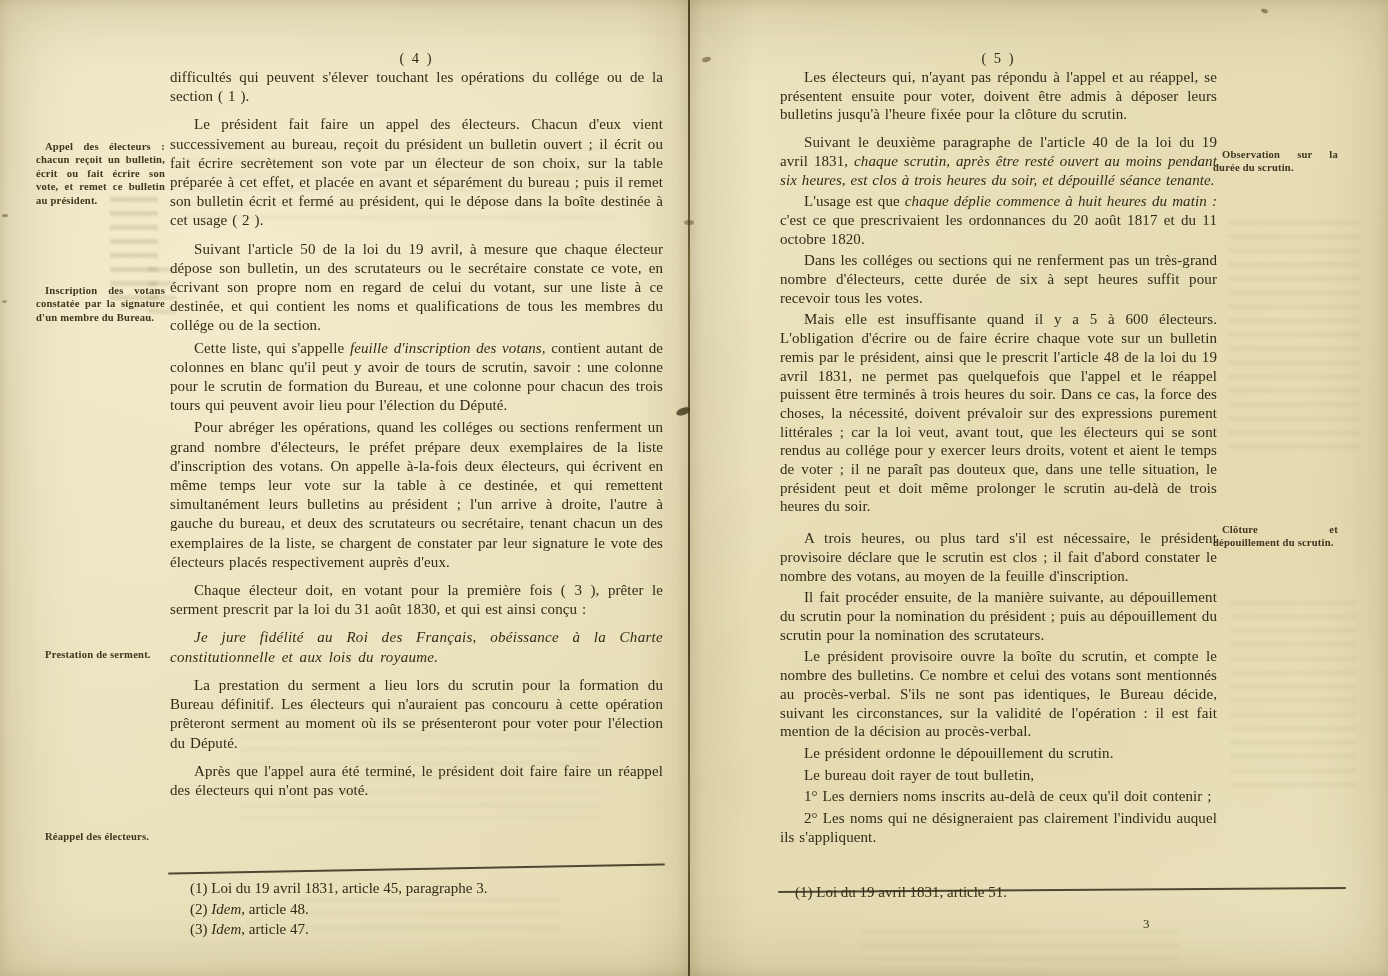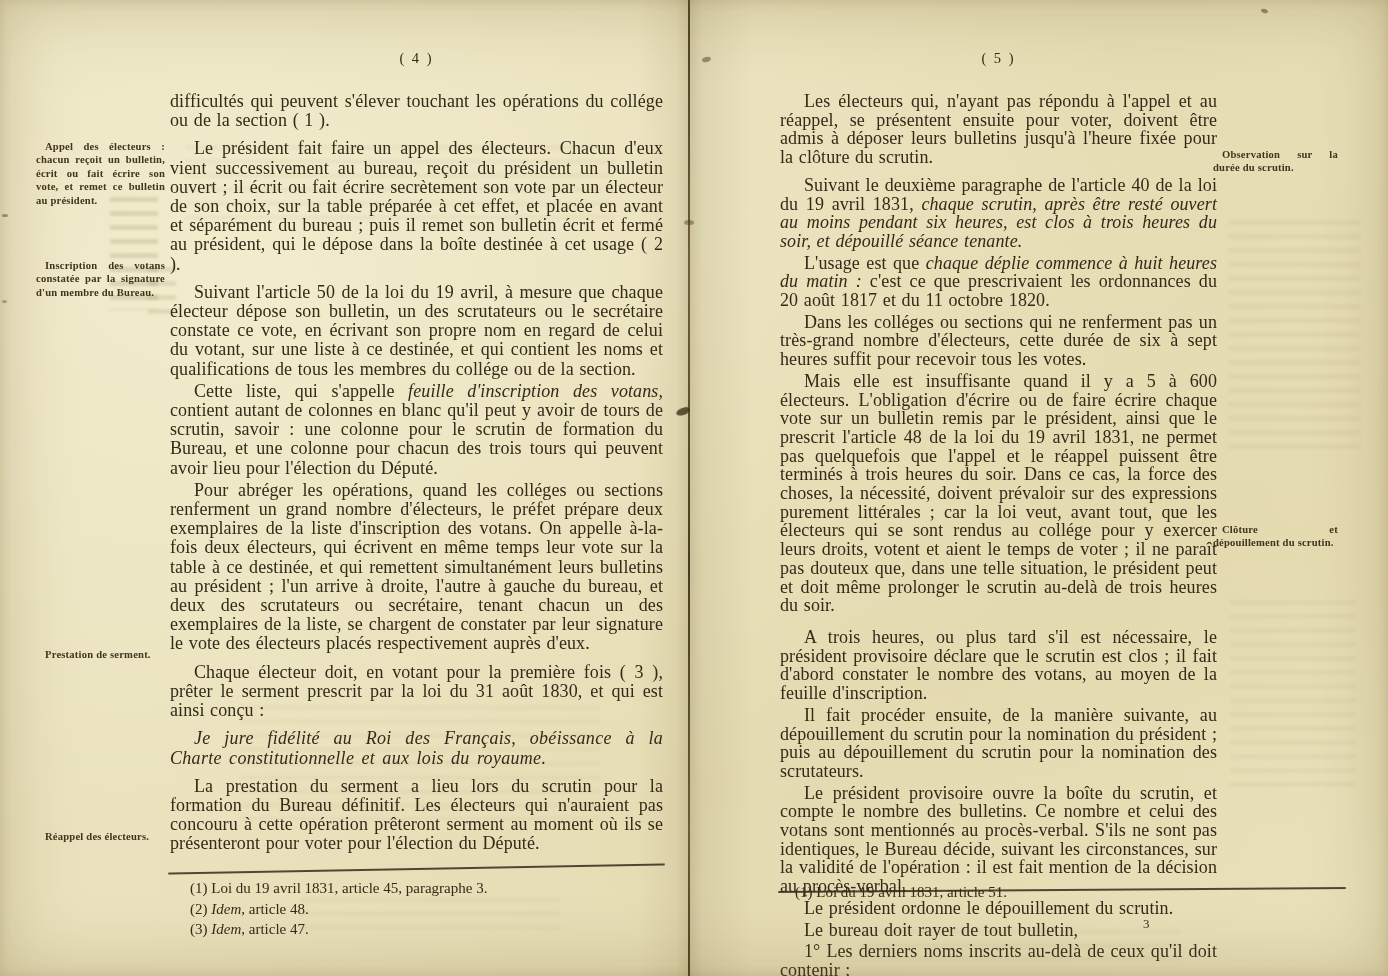--- a/index.html
+++ b/index.html
@@ -20,21 +20,21 @@
   .fold-shadow{position:absolute;left:636px;top:0;width:118px;height:976px;
     background:linear-gradient(90deg, transparent, rgba(128,108,58,0.10) 34%,
       rgba(98,83,40,0.22) 46%, rgba(98,83,40,0.10) 56%, transparent);}
   .fold-line{position:absolute;left:688px;top:0;width:2px;height:976px;
     background:linear-gradient(180deg,#4a3f22,#6f5f34 28%,#473c20 58%,#6b5c33 85%,#4a3f22);
     filter:blur(0.4px);}
   .fold-hook{position:absolute;left:676px;top:408px;width:14px;height:7px;
     border-radius:60% 40% 50% 50%;background:#3c3218;opacity:0.8;transform:rotate(-18deg);filter:blur(0.3px);}
   
   .pagenum{position:absolute;top:50px;font-size:14.5px;letter-spacing:2px;text-align:center;}
-  .main{position:absolute;top:92px;text-align:justify;font-size:18px;
+  .main{position:absolute;top:68px;text-align:justify;font-size:15px;
     letter-spacing:0.1px;word-spacing:1px;}
   #col-left{left:170px;width:493px;line-height:19.2px;}
   #col-right{left:780px;width:437px;line-height:18.7px;}
   #head-left{left:170px;width:493px;}
   #head-right{left:780px;width:437px;}
   .para{margin:0;}
   .indent{text-indent:24px;}
   .mt-s{margin-top:3px;}
   .mt-m{margin-top:9px;}
   .mt-l{margin-top:13px;}
@@ -89,33 +89,34 @@
 <div class="bleed b8"></div>
 <div class="speck s1"></div>
 <div class="speck s2"></div>
 <div class="speck s3"></div>
 <div class="speck s4"></div>
 <div class="speck s5"></div>
 
 <div class="pagenum" id="head-left">( 4 )</div>
 
 <div class="mnote mnote-left" style="top:140px;">Appel des électeurs : chacun reçoit un bulletin, écrit ou fait écrire son vote, et remet ce bulletin au président.</div>
-<div class="mnote mnote-left" style="top:259px;">Inscription des votans constatée par la signature d'un membre du Bureau.</div>
+<div class="mnote mnote-left" style="top:284px;">Inscription des votans constatée par la signature d'un membre du Bureau.</div>
 <div class="mnote mnote-left" style="top:648px;">Prestation de serment.</div>
 <div class="mnote mnote-left" style="top:830px;">Réappel des électeurs.</div>
 
 <div class="main" id="col-left">
   <p class="para">difficultés qui peuvent s'élever touchant les opérations du collége ou de la section ( 1 ).</p>
   <p class="para indent mt-m">Le président fait faire un appel des électeurs. Chacun d'eux vient successivement au bureau, reçoit du président un bulletin ouvert ; il écrit ou fait écrire secrètement son vote par un électeur de son choix, sur la table préparée à cet effet, et placée en avant et séparément du bureau ; puis il remet son bulletin écrit et fermé au président, qui le dépose dans la boîte destinée à cet usage ( 2 ).</p>
   <p class="para indent mt-m">Suivant l'article 50 de la loi du 19 avril, à mesure que chaque électeur dépose son bulletin, un des scrutateurs ou le secrétaire constate ce vote, en écrivant son propre nom en regard de celui du votant, sur une liste à ce destinée, et qui contient les noms et qualifications de tous les membres du collége ou de la section.</p>
   <p class="para indent mt-s"><span>Cette liste, qui s'appelle </span><span class="it">feuille d'inscription des votans,</span><span> contient autant de colonnes en blanc qu'il peut y avoir de tours de scrutin, savoir : une colonne pour le scrutin de formation du Bureau, et une colonne pour chacun des trois tours qui peuvent avoir lieu pour l'élection du Député.</span></p>
   <p class="para indent mt-s">Pour abréger les opérations, quand les colléges ou sections renferment un grand nombre d'électeurs, le préfet prépare deux exemplaires de la liste d'inscription des votans. On appelle à-la-fois deux électeurs, qui écrivent en même temps leur vote sur la table à ce destinée, et qui remettent simultanément leurs bulletins au président ; l'un arrive à droite, l'autre à gauche du bureau, et deux des scrutateurs ou secrétaire, tenant chacun un des exemplaires de la liste, se chargent de constater par leur signature le vote des électeurs placés respectivement auprès d'eux.</p>
   <p class="para indent mt-m">Chaque électeur doit, en votant pour la première fois ( 3 ), prêter le serment prescrit par la loi du 31 août 1830, et qui est ainsi conçu :</p>
   <p class="para indent mt-m oath">Je jure fidélité au Roi des Français, obéissance à la Charte constitutionnelle et aux lois du royaume.</p>
   <p class="para indent mt-m">La prestation du serment a lieu lors du scrutin pour la formation du Bureau définitif. Les électeurs qui n'auraient pas concouru à cette opération prêteront serment au moment où ils se présenteront pour voter pour l'élection du Député.</p>
+  <p class="para indent mt-m">Après que l'appel aura été terminé, le président doit faire faire un réappel des électeurs qui n'ont pas voté.</p>
 </div>
 
 <div class="rule" id="rule-left"></div>
 <div class="footnotes" id="fnotes-left">
   <div>(1) Loi du 19 avril 1831, article 45, paragraphe 3.</div>
   <div><span>(2) </span><span class="it">Idem</span><span>, article 48.</span></div>
   <div><span>(3) </span><span class="it">Idem</span><span>, article 47.</span></div>
 </div>
 
 <div class="pagenum" id="head-right">( 5 )</div>

